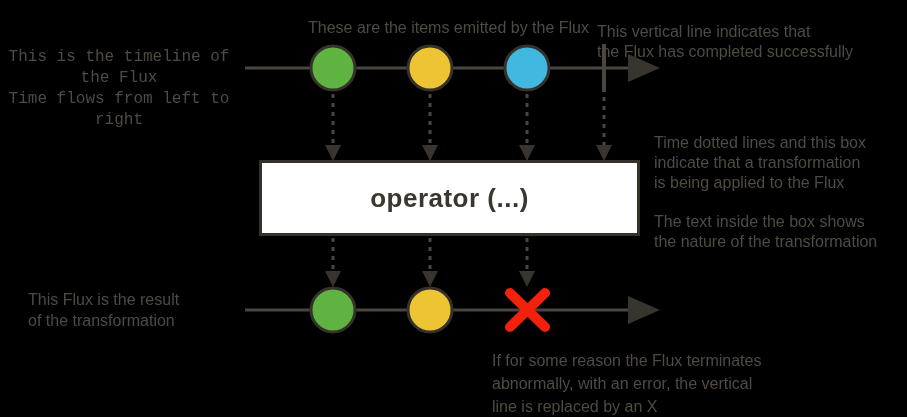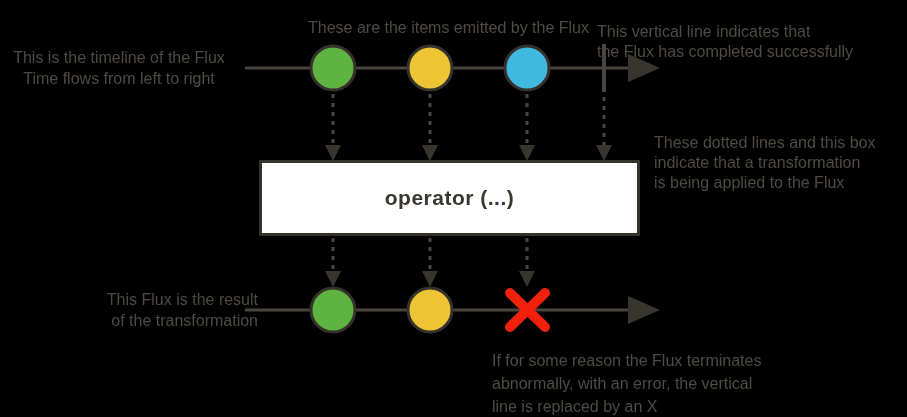--- a/index.html
+++ b/index.html
@@ -26,20 +26,21 @@
     font-size: 16px;
     line-height: 20px;
     white-space: pre-line;
   }
   .ann-timeline {
     left: 6px;
     top: 47px;
     width: 226px;
     text-align: center;
     line-height: 21px;
+    font-family: Liberation Mono, monospace;
   }
   .ann-items {
     left: 283px;
     top: 18px;
     margin-left: 25px;
   }
   .ann-complete {
     left: 597px;
     top: 8px;
     margin-top: 14px;
@@ -49,41 +50,41 @@
     top: 133px;
   }
   .ann-boxtext {
     left: 654px;
     top: 212px;
   }
   .ann-result {
     left: 28px;
     top: 289px;
     width: 230px;
-    text-align: right;
+    text-align: left;
     line-height: 21px;
   }
   .ann-error {
     left: 492px;
     top: 349px;
     line-height: 23px;
   }
   .operator-box {
     position: absolute;
     left: 259px;
     top: 160px;
     width: 381px;
     height: 76px;
     box-sizing: border-box;
     background: #ffffff;
     border: 3px solid #35322b;
     display: flex;
     align-items: center;
     justify-content: center;
-    font-size: 21px;
+    font-size: 26px;
     font-weight: bold;
     color: #3a3731;
     letter-spacing: 0.5px;
   }
 </style>
 </head>
 <body>
 
 <div class="canvas">
 
@@ -141,21 +142,23 @@
 
   <div class="operator-box">
     <span>operator (...)</span>
   </div>
 
   <div class="annotation ann-timeline">This is the timeline of the Flux
 Time flows from left to right</div>
   <div class="annotation ann-items">These are the items emitted by the Flux</div>
   <div class="annotation ann-complete">This vertical line indicates that
 the Flux has completed successfully</div>
-  <div class="annotation ann-transformation">These dotted lines and this box
+  <div class="annotation ann-transformation">Time dotted lines and this box
 indicate that a transformation
 is being applied to the Flux</div>
+  <div class="annotation ann-boxtext">The text inside the box shows
+the nature of the transformation</div>
   <div class="annotation ann-result">This Flux is the result
 of the transformation</div>
   <div class="annotation ann-error">If for some reason the Flux terminates
 abnormally, with an error, the vertical
 line is replaced by an X</div>
 </div>
 
 </body></html>

